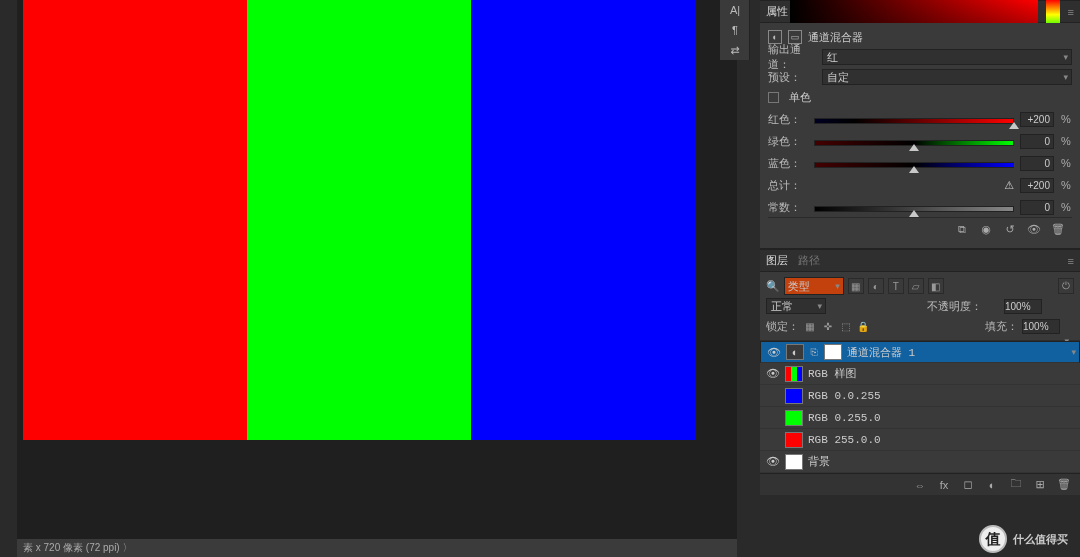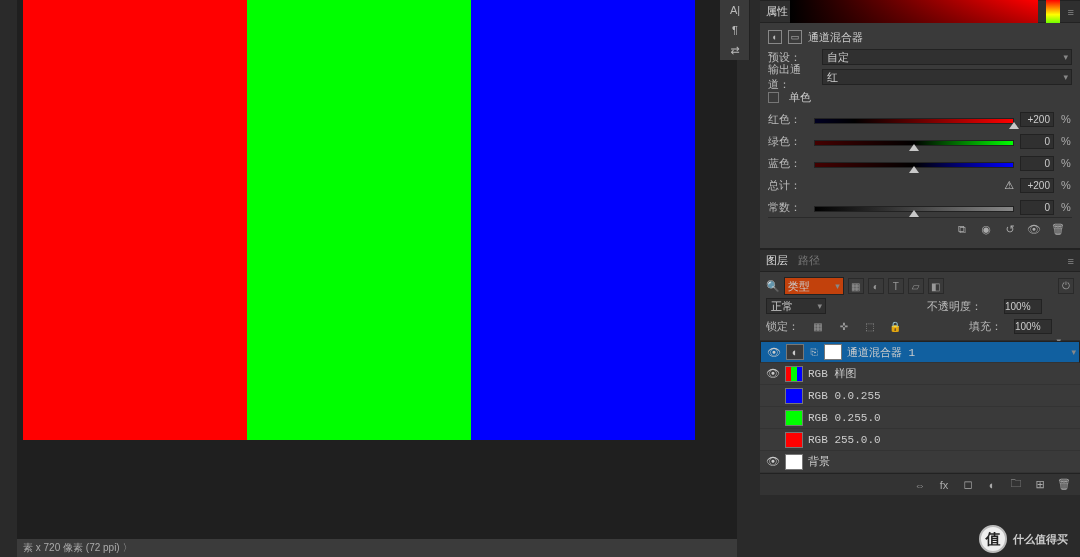--- a/index.html
+++ b/index.html
@@ -75,21 +75,21 @@
 .filter-row { display: flex; align-items: center; gap: 4px; height: 20px; }
 .filter-sel { flex: 0 0 60px; height: 16px; background: #c2410c; border: 1px solid #222; padding: 8px 3px; display: flex; align-items: center; position: relative; }
 .filter-sel::after { content: "▾"; position: absolute; right: 3px; color: #888; font-size: 9px; }
 .filter-ico { width: 16px; height: 16px; border: 1px solid #2a2a2a; display: flex; align-items: center; justify-content: center; color: #999; font-size: 10px; }
 .blend-row { display: flex; align-items: center; height: 20px; gap: 22px; }
 .blend-sel { width: 60px; height: 16px; background: #303030; border: 1px solid #222; padding: 0 4px; position: relative; display: flex; align-items: center; }
 .blend-sel::after { content: "▾"; position: absolute; right: 3px; color: #888; font-size: 9px; }
 .mini-val { width: 38px; height: 15px; background: #303030; border: 1px solid #222; text-align: right; padding-right: 14px; line-height: 14px; font-size: 10px; position: relative; }
 .mini-val::after { content: "▾"; position: absolute; right: -10px; color: #888; font-size: 9px; }
 .lbl { color: #bbb; }
-.lock-row { display: flex; align-items: center; height: 20px; gap: 12px; }
+.lock-row { display: flex; align-items: center; height: 20px; gap: 4px; }
 .lock-ico { width: 14px; height: 14px; color: #999; display: flex; align-items: center; justify-content: center; font-size: 10px; }
 
 .layer-item { height: 22px; display: flex; align-items: center; gap: 5px; padding: 0 6px; border-bottom: 1px solid #333; }
 .layer-item.sel { background: #1160a0; }
 .eye { width: 14px; text-align: center; color: #ccc; cursor: pointer; }
 .eye.off { color: transparent; }
 .thumb { width: 18px; height: 16px; border: 1px solid #777; display: inline-block; }
 .mask-thumb { width: 18px; height: 16px; background: #fff; border: 1px solid #777; }
 .adj-thumb { width: 18px; height: 16px; border: 1px solid #777; display: flex; align-items: center; justify-content: center; background: #3a3a3a; }
 .rgb-thumb { background: linear-gradient(to right, #f00 0 33%, #0f0 33% 66%, #00f 66% 100%); }
@@ -136,29 +136,29 @@
       <span class="menu">≡</span>
     </div>
     <div class="props-body">
       <div class="props-title-row">
         <span class="little-icon">◐</span>
         <span class="little-icon">▭</span>
         <span>通道混合器</span>
       </div>
 
       <div class="row">
+        <span class="row-label">输出通道：</span>
+        <div class="sel">
+            <span>红</span>
+          </div>
+      </div>
+      <div class="row">
         <span class="row-label">预设：</span>
         <div class="sel">
             <span>自定</span>
-          </div>
-      </div>
-      <div class="row">
-        <span class="row-label">输出通道：</span>
-        <div class="sel">
-            <span>红</span>
           </div>
       </div>
       <div class="row">
         <span class="checkbox"></span>
         <span>单色</span>
       </div>
 
       <div class="row slider-row">
         <span class="slider-label">红色：</span>
         <div class="slider-track">

